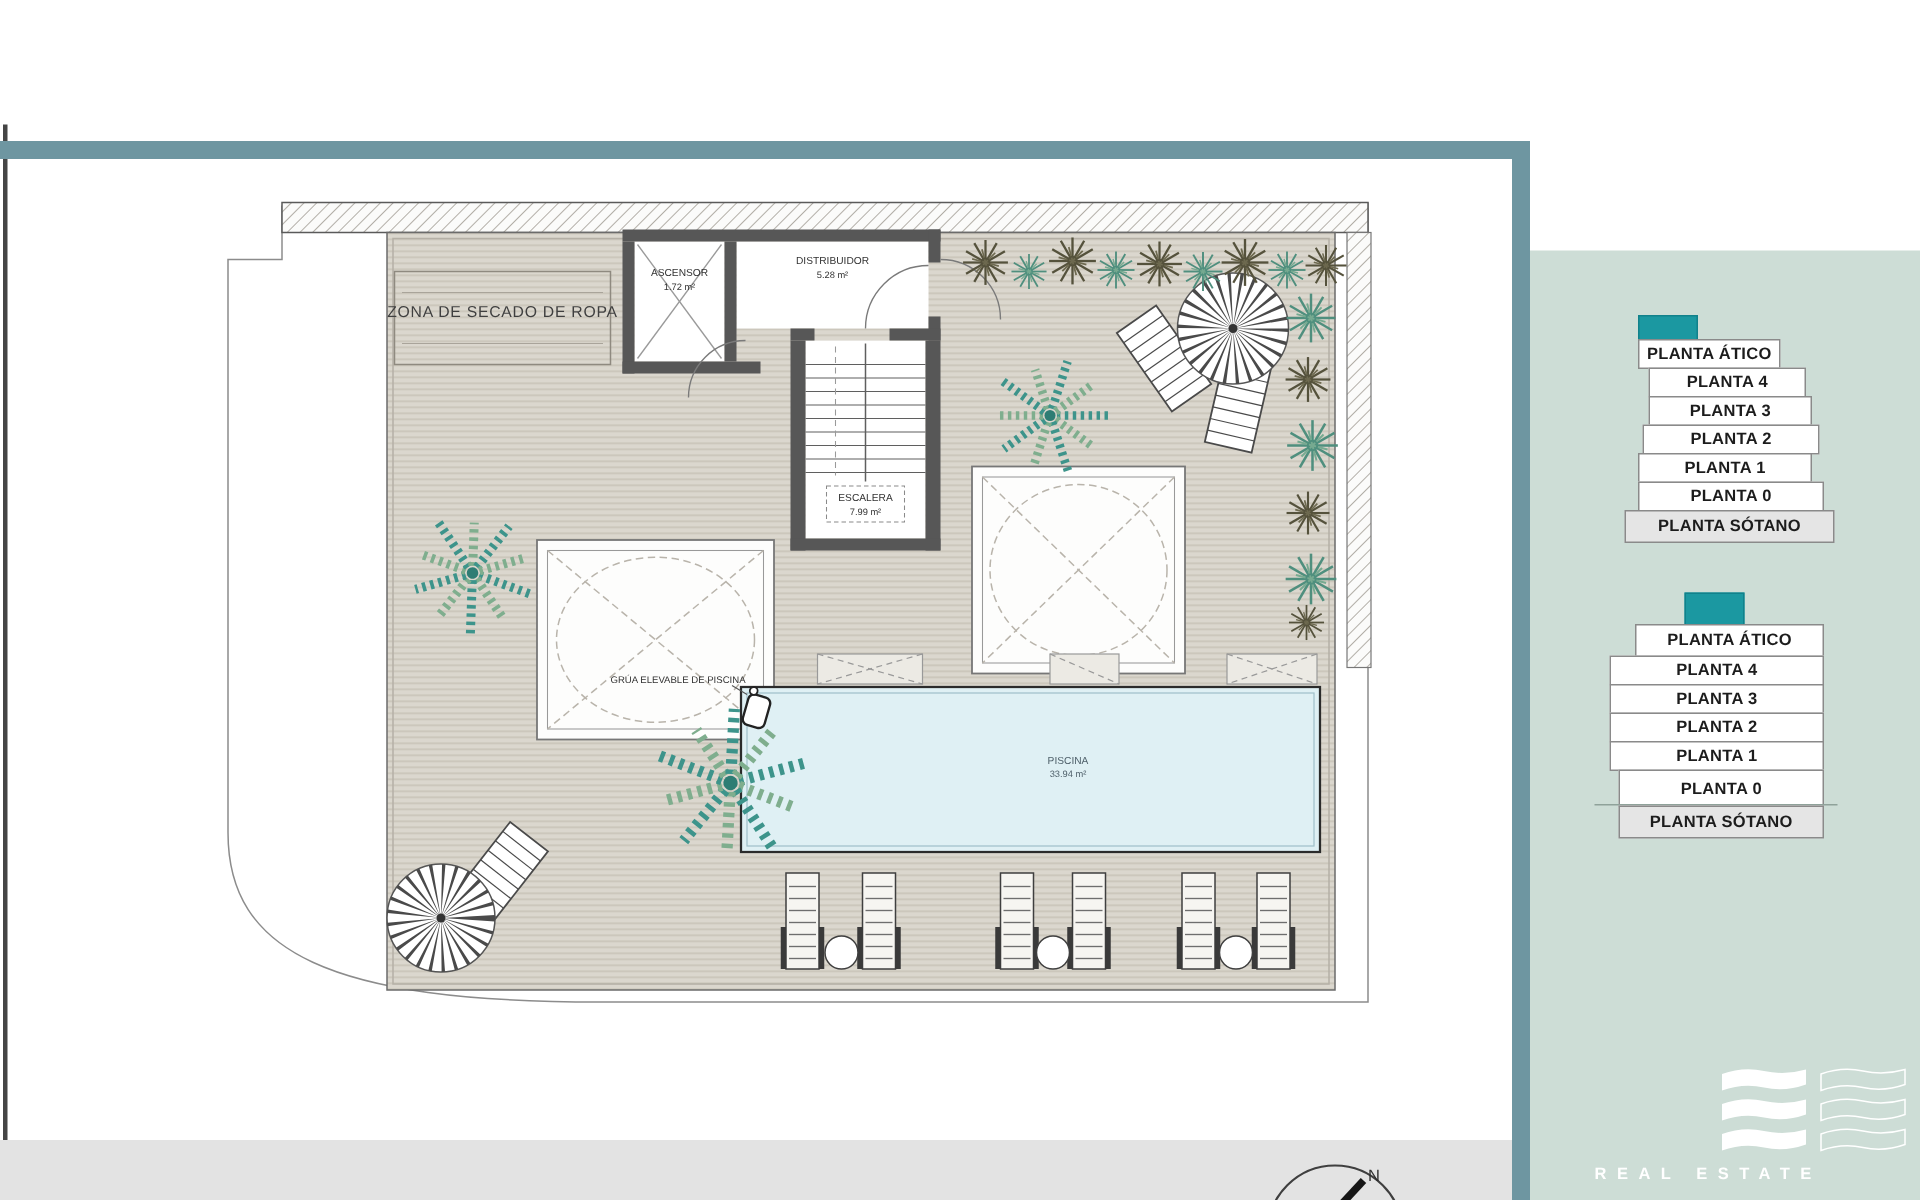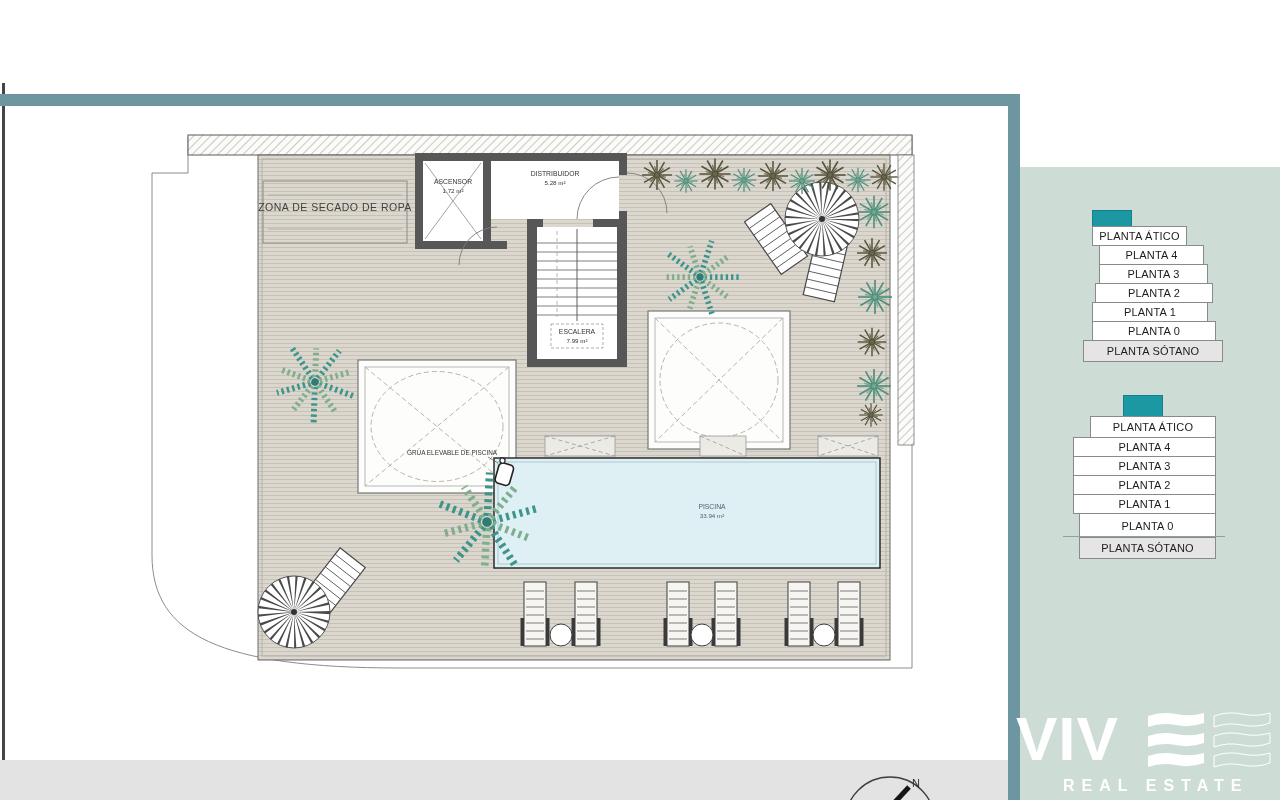--- a/index.html
+++ b/index.html
@@ -11,29 +11,29 @@
   .side-teal-bar{position:absolute;left:1008px;top:79px;width:12px;height:721px;background:#6e96a1;}
   .sidebar-bg{position:absolute;left:1020px;top:152px;width:260px;height:648px;background:#cdddd6;}
   .bottom-band{position:absolute;left:0;top:745px;width:1008px;height:55px;background:#e3e3e3;}
   
   .tick{position:absolute;top:786px;font-size:10.5px;color:#4a4a4a;}
   .scalebar{position:absolute;left:653px;top:797px;width:170px;height:3px;border:1px solid #333;
             background:repeating-linear-gradient(90deg,#333 0 34px,#fff 34px 68px);}
   .north-svg{position:absolute;left:825px;top:748px;}
   
   .fbox{position:absolute;background:#ffffff;border:1px solid #8a8a8a;box-sizing:border-box;
-        display:flex;align-items:center;justify-content:center;font-weight:normal;font-size:11px;
+        display:flex;align-items:center;justify-content:center;font-weight:bold;font-size:11px;
         color:#1c1c1c;letter-spacing:.2px;white-space:nowrap;}
   .fbox.gray{background:#e5e5e5;}
   .findicator{position:absolute;background:#1b98a1;border:1px solid #11818b;box-sizing:border-box;}
   .groundline{position:absolute;left:1063px;top:521px;width:162px;height:1px;background:#8fa29a;}
   
   .logo{position:absolute;left:1014px;top:688px;width:260px;height:100px;color:#fff;}
   .logo-word{position:absolute;left:2px;top:0px;font-size:62px;font-weight:bold;letter-spacing:1px;}
-  .logo-tagline{position:absolute;left:49px;top:74px;font-size:16px;font-weight:bold;letter-spacing:7px;}
+  .logo-tagline{position:absolute;left:49px;top:74px;font-size:11px;font-weight:bold;letter-spacing:7px;}
   .logo-bars{position:absolute;left:134px;top:8px;}
   .plan-svg{position:absolute;left:0;top:92px;}
 </style>
 </head>
 <body>
 
 <div class="page">
 
   <div class="left-edge-line"></div>
   <div class="top-teal-bar"></div>
@@ -355,21 +355,20 @@
   <div class="fbox" style="left:1090px;top:401px;width:126px;height:22px">PLANTA ÁTICO</div>
   <div class="fbox" style="left:1073px;top:422px;width:143px;height:20px">PLANTA 4</div>
   <div class="fbox" style="left:1073px;top:441px;width:143px;height:20px">PLANTA 3</div>
   <div class="fbox" style="left:1073px;top:460px;width:143px;height:20px">PLANTA 2</div>
   <div class="fbox" style="left:1073px;top:479px;width:143px;height:20px">PLANTA 1</div>
   <div class="fbox" style="left:1079px;top:498px;width:137px;height:25px">PLANTA 0</div>
   <div class="groundline"></div>
   <div class="fbox gray" style="left:1079px;top:522px;width:137px;height:22px">PLANTA SÓTANO</div>
 
   <div class="logo">
-    <span class="logo-word">VIV</span>
     <svg class="logo-bars" width="126" height="62" viewBox="0 0 126 62">
       <g fill="#ffffff">
         <path d="M0,5 Q14,0 28,3 T56,2 L56,12 Q42,17 28,14 T0,16 Z"></path>
         <path d="M0,25 Q14,20 28,23 T56,22 L56,32 Q42,37 28,34 T0,36 Z"></path>
         <path d="M0,45 Q14,40 28,43 T56,42 L56,52 Q42,57 28,54 T0,56 Z"></path>
       </g>
       <g fill="none" stroke="#ffffff" stroke-width="1">
         <path d="M66,5 Q80,0 94,3 T122,2 L122,12 Q108,17 94,14 T66,16 Z"></path>
         <path d="M66,25 Q80,20 94,23 T122,22 L122,32 Q108,37 94,34 T66,36 Z"></path>
         <path d="M66,45 Q80,40 94,43 T122,42 L122,52 Q108,57 94,54 T66,56 Z"></path>

